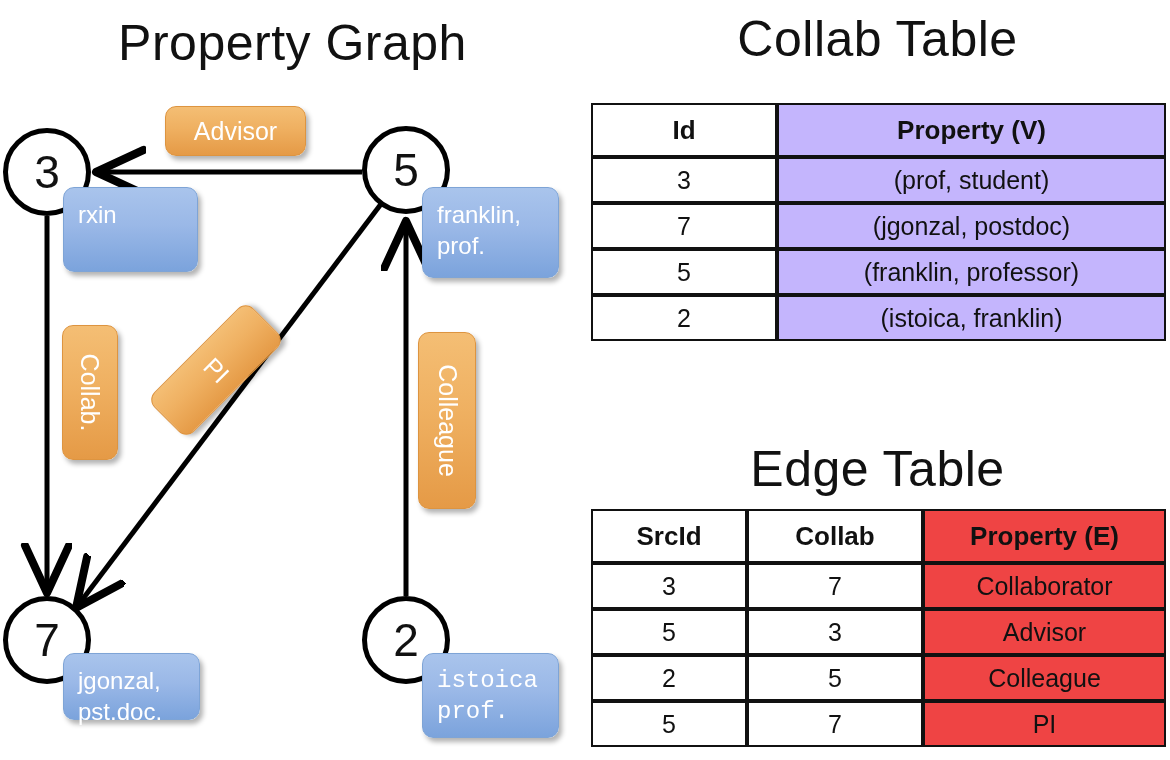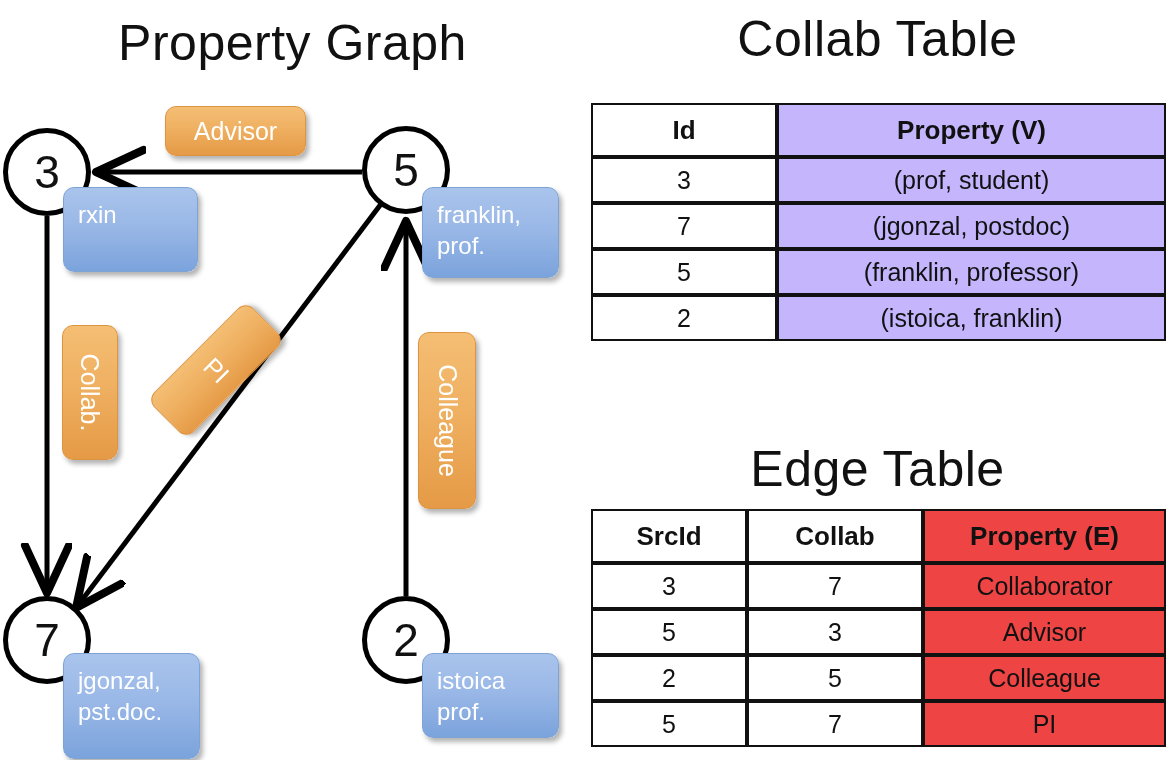--- a/index.html
+++ b/index.html
@@ -161,26 +161,26 @@
 
   <div class="prop-box" style="left:63px;  top:187px; width:135px; height:85px;">
     <div>rxin</div>
   </div>
 
   <div class="prop-box" style="left:422px; top:187px; width:137px; height:91px;">
     <div>franklin,</div>
     <div>prof.</div>
   </div>
 
-  <div class="prop-box" style="left:63px;  top:653px; width:137px; height:106px;">
+  <div class="prop-box" style="left:63px;  top:653px; width:137px; height:67px;">
     <div>jgonzal,</div>
     <div>pst.doc.</div>
   </div>
 
-  <div class="prop-box" style="left:422px; top:653px; width:137px; height:85px;">
+  <div class="prop-box" style="left:422px; top:653px; width:137px; height:85px;font-family:Liberation Mono, monospace;">
     <div>istoica</div>
     <div>prof.</div>
   </div>
 
   <div class="edge-label" style="left:165px; top:106px; width:141px; height:50px;">
     <span>Advisor</span>
   </div>
 
   <div class="edge-label vert" style="left:62px; top:325px; width:56px; height:135px;">
     <span>Collab.</span>

